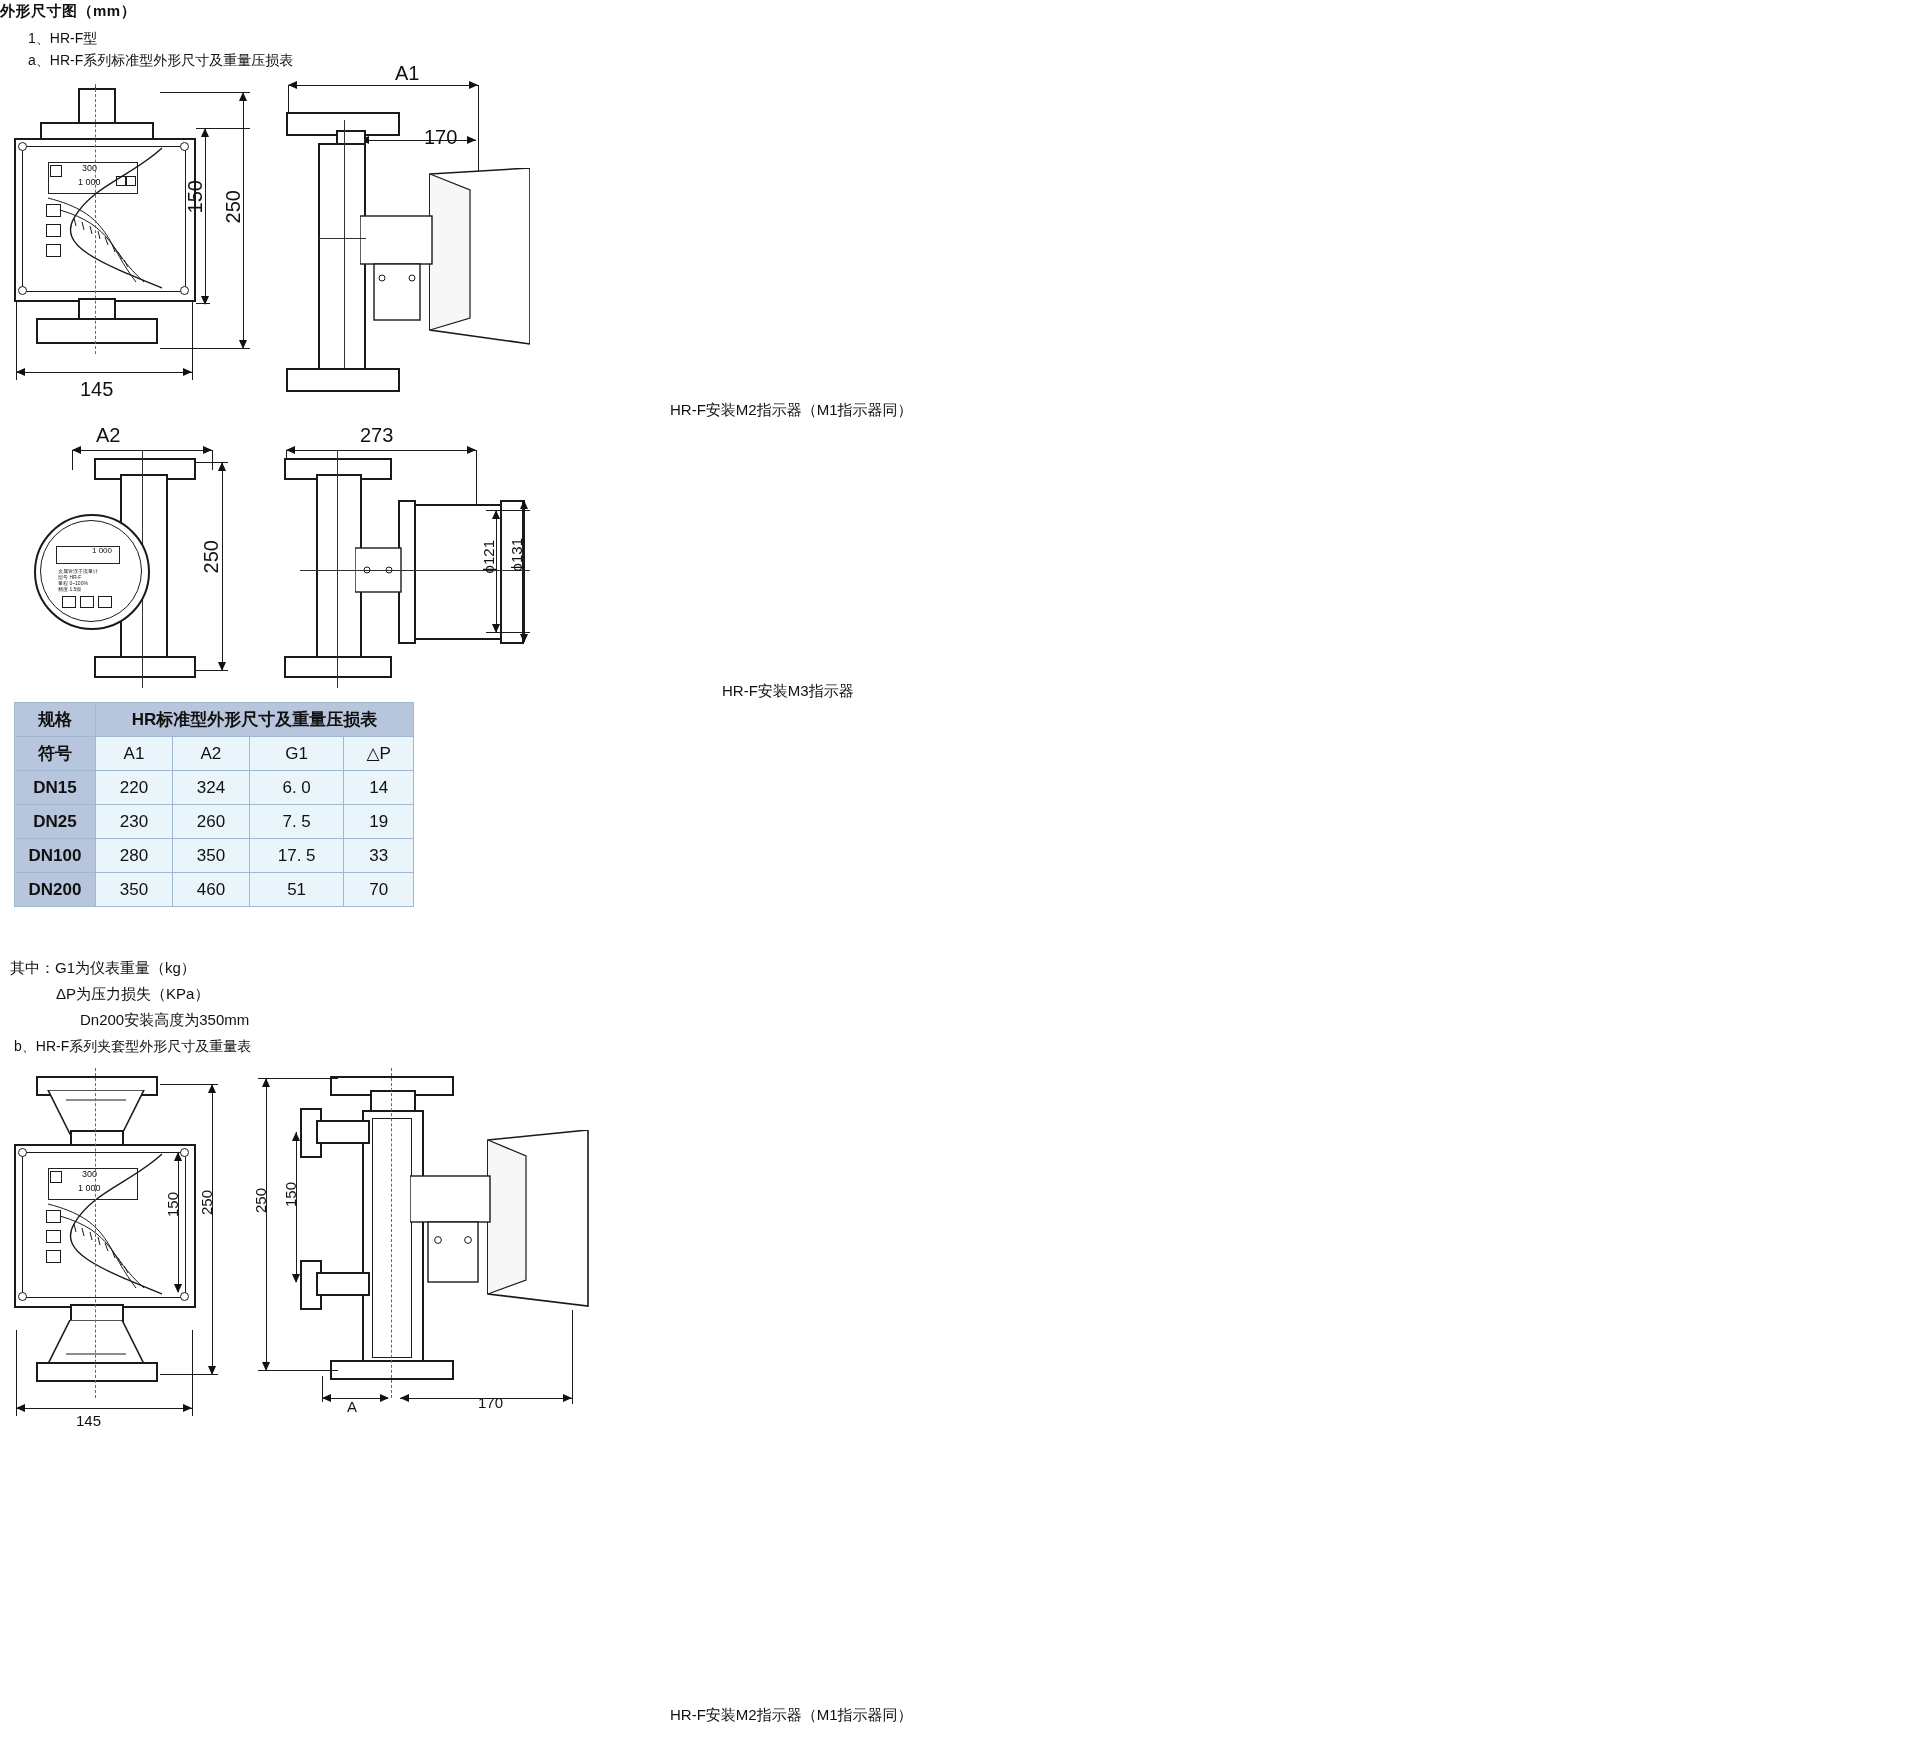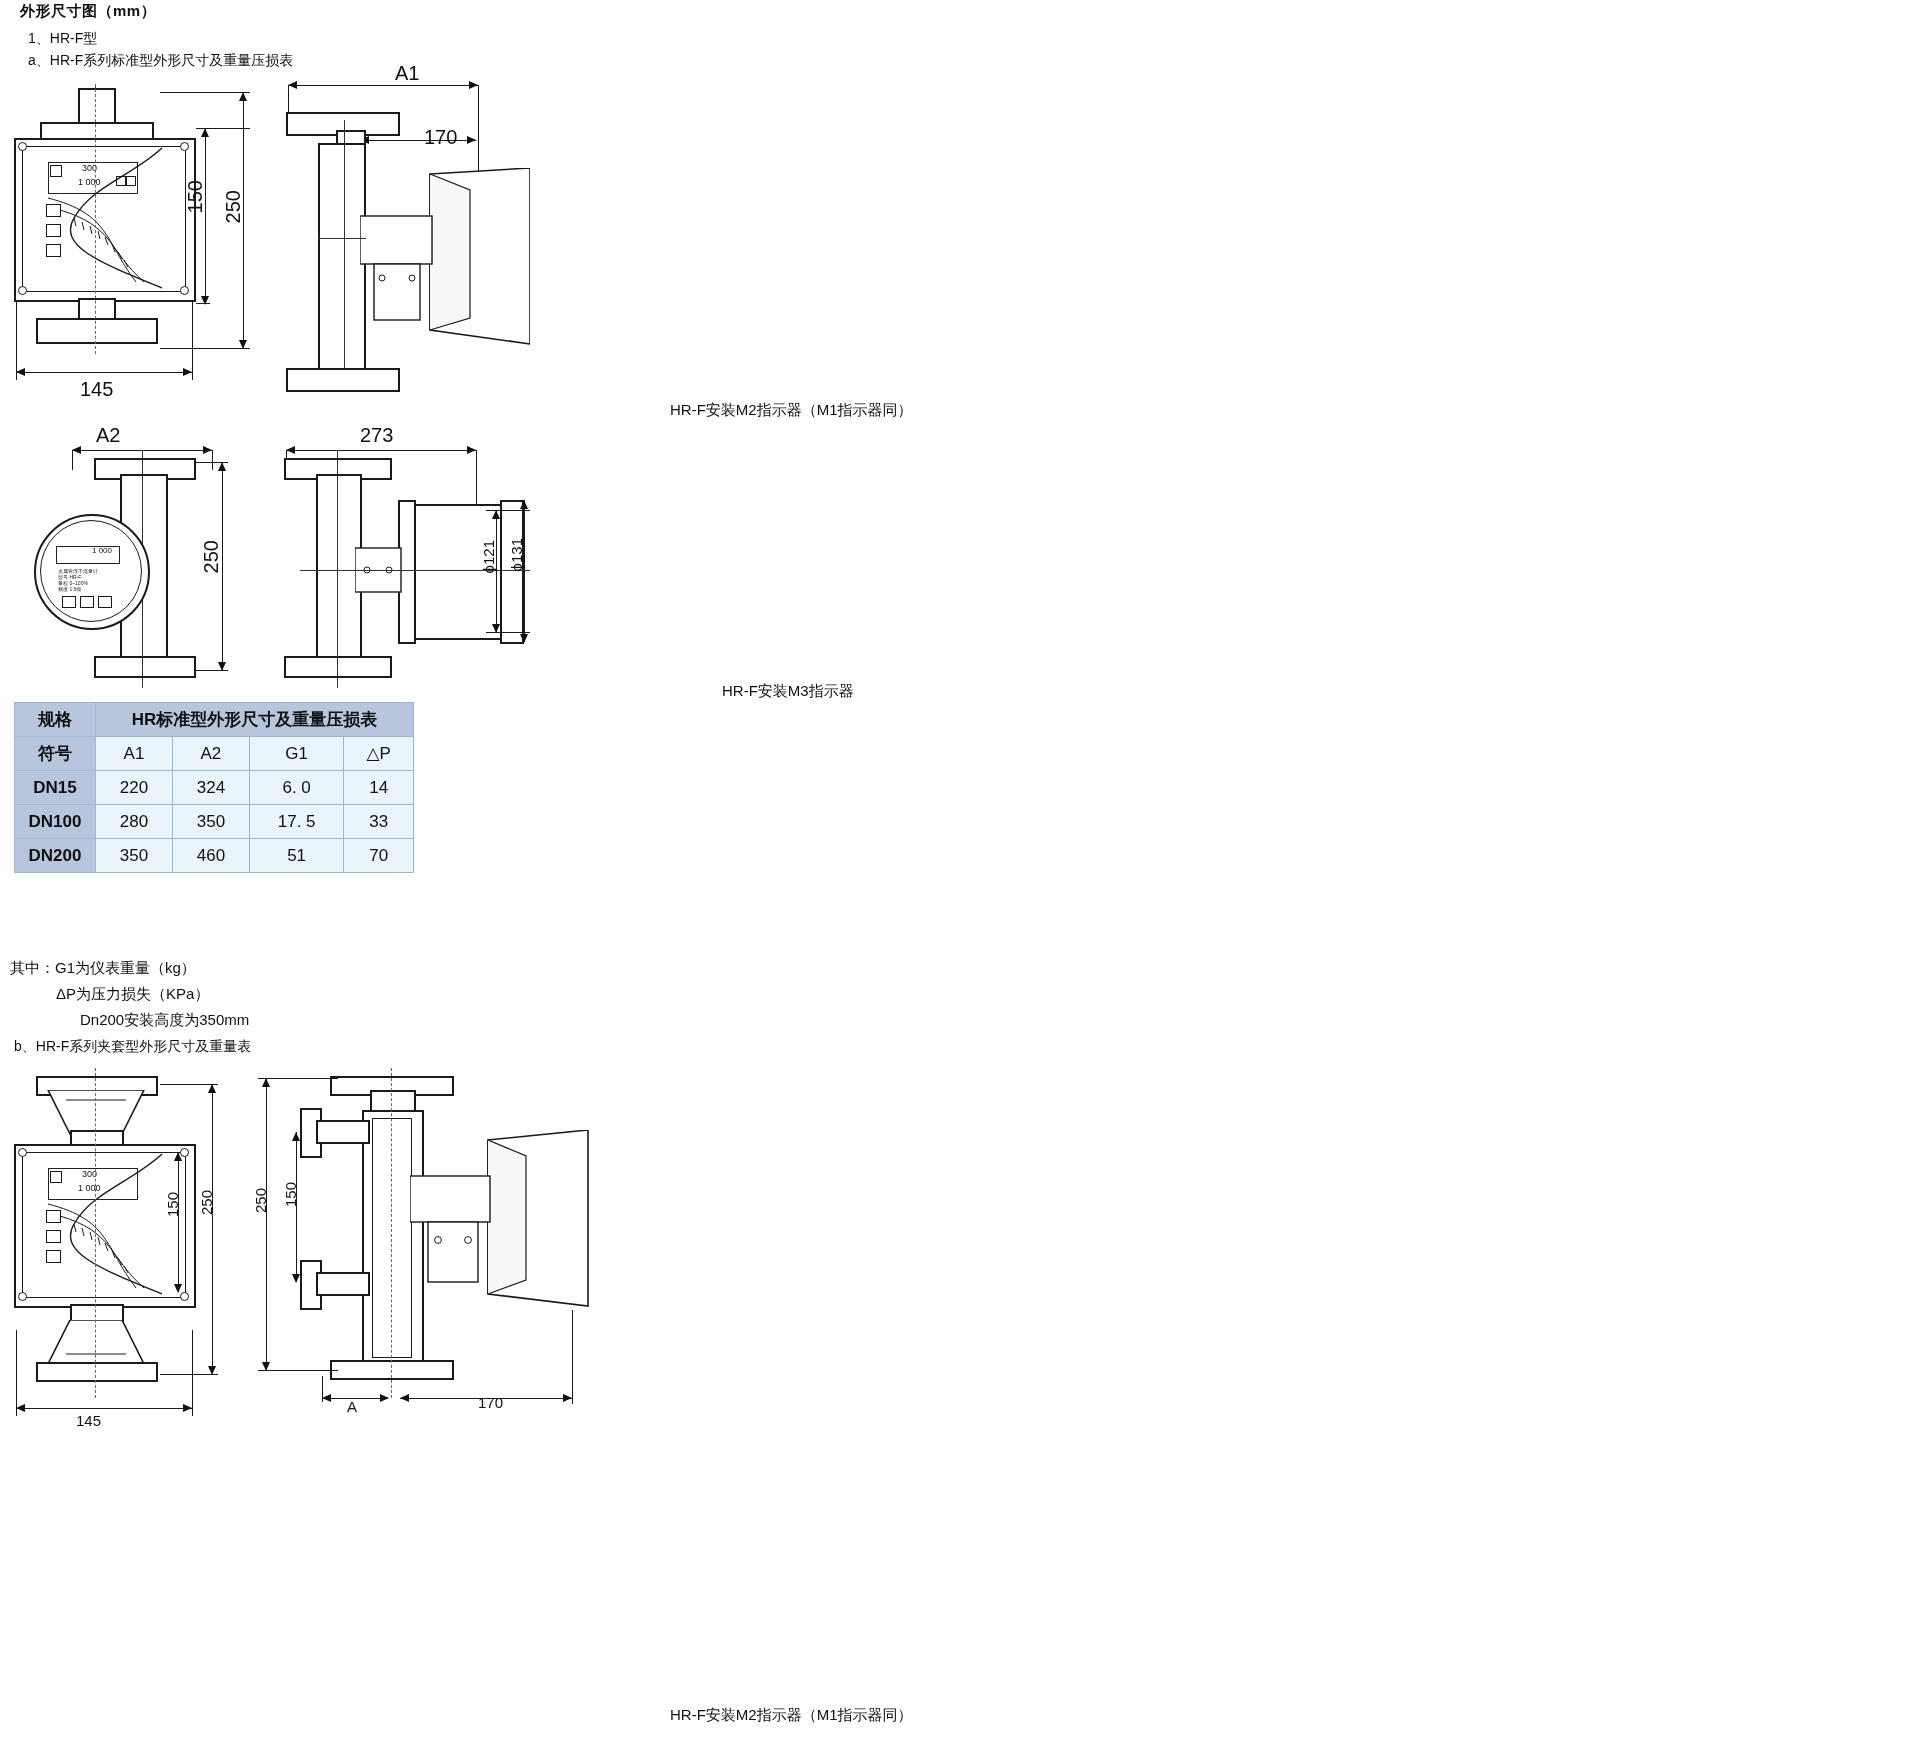--- a/index.html
+++ b/index.html
@@ -54,21 +54,21 @@
   table.spec .rowhdr{background:#b7c6dd;font-weight:bold;}
   table.spec td.val{background:#eaf4fb;}
 
   .cap{position:absolute;font-size:15px;color:#111;}
   .note{position:absolute;font-size:15px;}
   .lcdbox{position:absolute;border:1px solid #222;background:#fff;}
 </style>
 </head>
 <body>
 
-<div class="abs ttl" style="left:20px;top:2px;">外形尺寸图（mm）</div>
+<div class="abs ttl" style="left:0;top:2px;">外形尺寸图（mm）</div>
 <div class="abs txt" style="left:28px;top:30px;">1、HR-F型</div>
 <div class="abs txt" style="left:28px;top:52px;">a、HR-F系列标准型外形尺寸及重量压损表</div>
 
 <div class="box" style="left:78px;top:88px;width:34px;height:40px;"></div>
 <div class="box" style="left:40px;top:122px;width:110px;height:18px;"></div>
 
 <div class="box" style="left:14px;top:138px;width:178px;height:160px;"></div>
 <div class="box1" style="left:22px;top:146px;width:162px;height:144px;"></div>
 <div class="screw" style="left:18px;top:142px;"></div>
 <div class="screw" style="left:180px;top:142px;"></div>
@@ -246,20 +246,27 @@
       <td class="val">△P</td>
     </tr>
     <tr>
       <td class="rowhdr">DN15</td>
       <td class="val">220</td>
       <td class="val">324</td>
       <td class="val">6. 0</td>
       <td class="val">14</td>
     </tr>
     <tr>
+      <td class="rowhdr">DN25</td>
+      <td class="val">230</td>
+      <td class="val">260</td>
+      <td class="val">7. 5</td>
+      <td class="val">19</td>
+    </tr>
+    <tr>
       <td class="rowhdr">DN100</td>
       <td class="val">280</td>
       <td class="val">350</td>
       <td class="val">17. 5</td>
       <td class="val">33</td>
     </tr>
     <tr>
       <td class="rowhdr">DN200</td>
       <td class="val">350</td>
       <td class="val">460</td>

